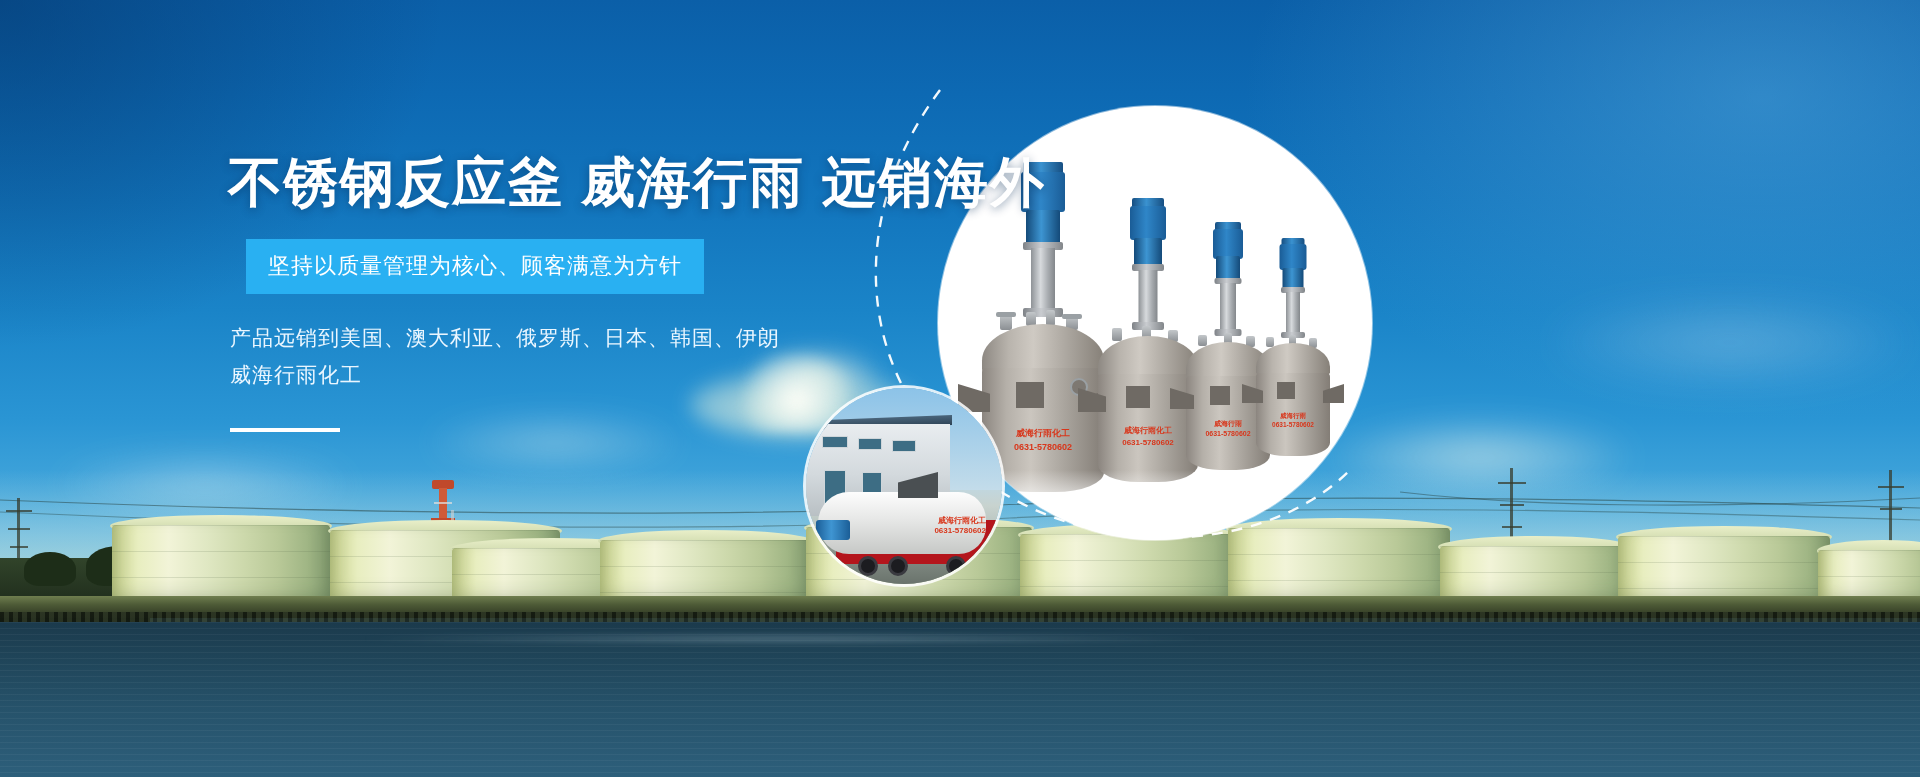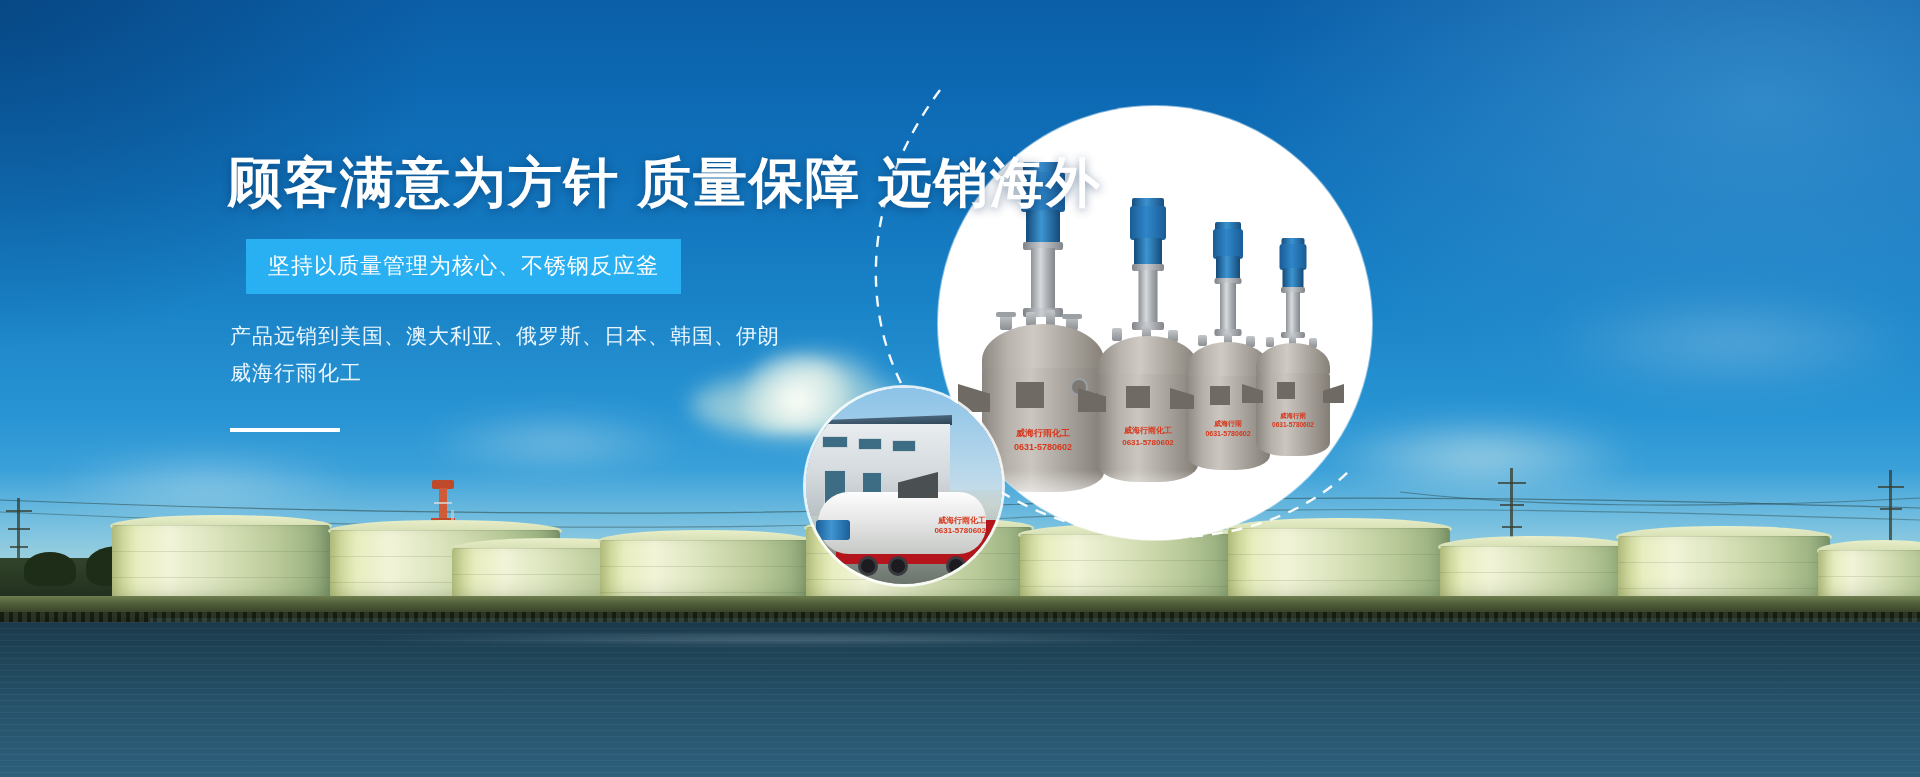--- a/index.html
+++ b/index.html
@@ -120,21 +120,21 @@
     text-shadow:0 2px 10px rgba(3,40,82,.45);
   }
   .badge{
     display:inline-block;background:#29b0f2;
     color:#ffffff;font-size:22px;letter-spacing:1px;
     padding:12px 22px 13px 22px;
     margin:0 0 26px 18px;
     white-space:nowrap;
   }
   .desc{color:#eaf6ff;font-size:21px;line-height:1.75;letter-spacing:1px;margin:0 0 0 2px;}
-  .desc div{white-space:nowrap;font-family:Liberation Mono, monospace;}
+  .desc div{white-space:nowrap;}
   .rule{width:110px;height:4px;background:#ffffff;margin:34px 0 0 2px;}
 
   
   .arc{position:absolute;left:820px;top:40px;width:580px;height:520px;pointer-events:none;}
 
   
   .circle-big{
     position:absolute;left:938px;top:106px;width:434px;height:434px;
     border-radius:50%;background:#ffffff;overflow:hidden;
     box-shadow:0 0 0 1px rgba(255,255,255,.5);
@@ -423,22 +423,22 @@
     <div class="cs-wheel" style="left:82px;"></div>
     <div class="cs-wheel" style="left:140px;"></div>
     <div class="cs-tankbody"></div>
     <div class="cs-tank-lug"></div>
     <div class="cs-motor"></div>
     <div class="cs-label">威海行雨化工</div>
     <div class="cs-label" style="bottom:48px;">0631-5780602</div>
   </div>
 
   <div class="copy">
-    <h1 class="headline">顾客满意为方针 质量保障 远销海外</h1>
-    <div class="badge">坚持以质量管理为核心、不锈钢反应釜</div>
+    <h1 class="headline">不锈钢反应釜 威海行雨 远销海外</h1>
+    <div class="badge">坚持以质量管理为核心、顾客满意为方针</div>
     <div class="desc">
       <div>产品远销到美国、澳大利亚、俄罗斯、日本、韩国、伊朗</div>
       <div>威海行雨化工</div>
     </div>
     <div class="rule"></div>
   </div>
 
 </div>
 
 </body></html>

